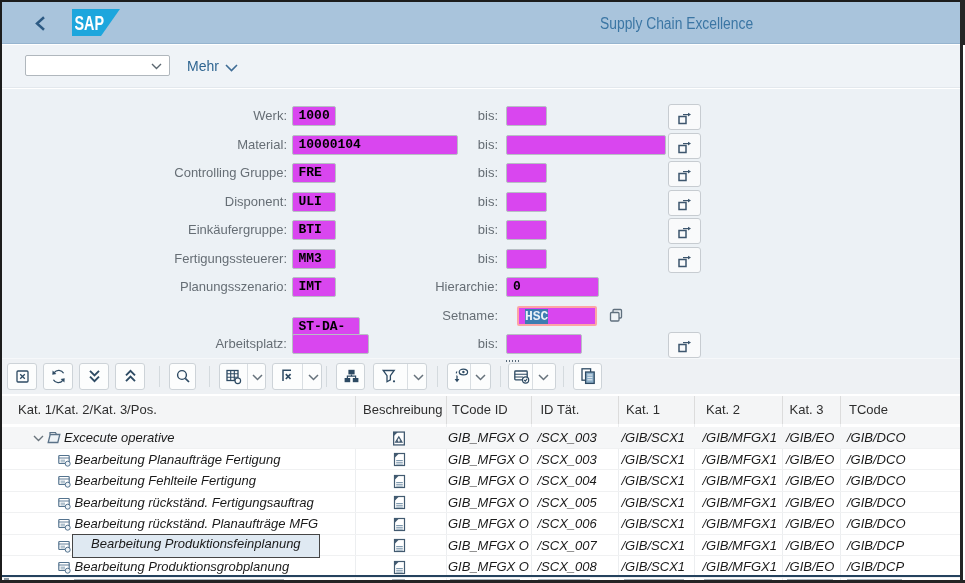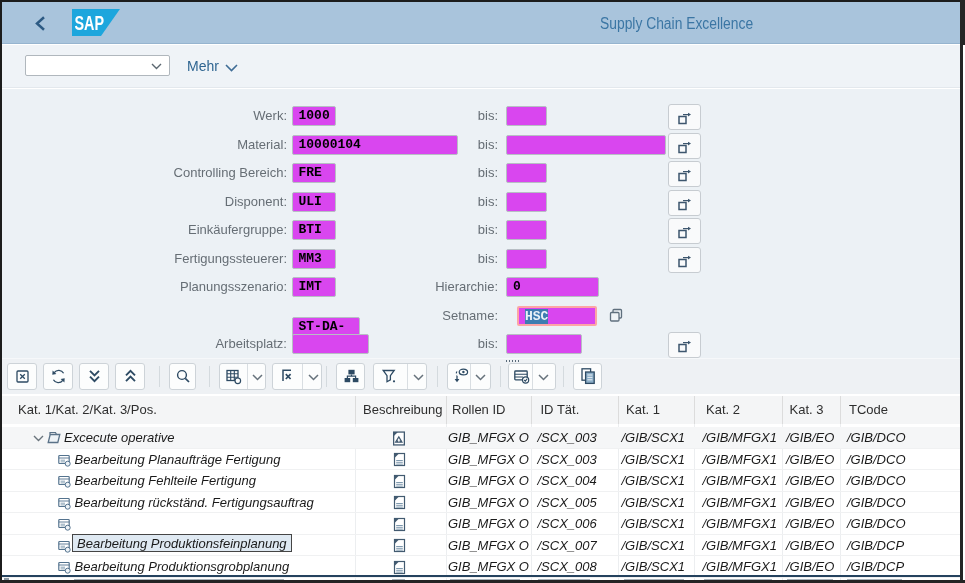--- a/index.html
+++ b/index.html
@@ -93,21 +93,21 @@
   <div class="flabel" style="left:298px;top:134.5px">bis:</div>
   <div class="finput" style="left:506px;top:134.5px;width:160px"></div>
   <div class="msbtn" style="left:667.5px;top:132.5px">
       <svg width="16" height="15" viewBox="0 0 16 15">
         <rect x="2" y="6.5" width="7" height="7" fill="none" stroke="#3d566e" stroke-width="1.5"></rect>
         <path d="M6 4.6 H11.4" fill="none" stroke="#3d566e" stroke-width="1.2"></path>
         <polygon points="11,2.7 14,4.6 11,6.5" fill="#3d566e"></polygon>
       </svg>
     </div>
 
-  <div class="flabel" style="left:87px;top:163px">Controlling Bereich:</div>
+  <div class="flabel" style="left:87px;top:163px">Controlling Gruppe:</div>
   <div class="finput" style="left:291.5px;top:163px;width:44px">FRE</div>
   <div class="flabel" style="left:298px;top:163px">bis:</div>
   <div class="finput" style="left:506px;top:163px;width:41px"></div>
   <div class="msbtn" style="left:667.5px;top:161px">
       <svg width="16" height="15" viewBox="0 0 16 15">
         <rect x="2" y="6.5" width="7" height="7" fill="none" stroke="#3d566e" stroke-width="1.5"></rect>
         <path d="M6 4.6 H11.4" fill="none" stroke="#3d566e" stroke-width="1.2"></path>
         <polygon points="11,2.7 14,4.6 11,6.5" fill="#3d566e"></polygon>
       </svg>
     </div>
@@ -264,21 +264,21 @@
     <div class="tsep" style="left:561px"></div>
     <div class="tbtn" style="left:570.6px;width:29.1px"><svg style="margin:3px 0 0 6px" width="17" height="19" viewBox="0 0 17 19">
           <rect x="2" y="1.8" width="8.6" height="11.4" fill="#fcfdfd" stroke="#2d4a63" stroke-width="1.3"></rect>
           <rect x="5.6" y="5" width="8.6" height="11.4" fill="#8cafc9" stroke="#2d4a63" stroke-width="1.3"></rect>
           <path d="M7.4 8 H12.4 M7.4 10.4 H12.4 M7.4 12.8 H12.4" stroke="#e8eef3" stroke-width="1"></path>
         </svg></div>
   </div>
   <div class="abs" id="thead">
     <div class="hcell" style="left:16px">Kat. 1/Kat. 2/Kat. 3/Pos.</div>
     <div class="hcell" style="left:361px">Beschreibung</div>
-    <div class="hcell" style="left:450px">Rollen ID</div>
+    <div class="hcell" style="left:450px">TCode ID</div>
     <div class="hcell" style="left:538.5px">ID Tät.</div>
     <div class="hcell" style="left:624px">Kat. 1</div>
     <div class="hcell" style="left:704px">Kat. 2</div>
     <div class="hcell" style="left:787.5px">Kat. 3</div>
     <div class="hcell" style="left:847px">TCode</div>
     <div class="hline" style="left:353px"></div>
     <div class="hline" style="left:444px"></div>
     <div class="hline" style="left:529px"></div>
     <div class="hline" style="left:616px"></div>
     <div class="hline" style="left:692px"></div>
@@ -376,40 +376,41 @@
       <div class="tcell" style="left:784px">/GIB/EO</div>
       <div class="tcell" style="left:845px">/GIB/DCO</div>
     </div>
     <div class="trow" style="top:89px">
       <svg style="position:absolute;left:55.5px;top:5px" width="13" height="13" viewBox="0 0 13 13">
           <rect x="0.8" y="1.5" width="10.4" height="8" rx="0.8" fill="#fff" stroke="#54738e" stroke-width="1.2"></rect>
           <path d="M0.8 4 H11.2" stroke="#54738e" stroke-width="0.9"></path>
           <path d="M2.6 6.2 H7 M2.6 7.9 H7" stroke="#7d98ad" stroke-width="0.9"></path>
           <circle cx="9.7" cy="9.7" r="2.5" fill="#eef3f7" stroke="#54738e" stroke-width="1"></circle>
         </svg>
+      <div class="tcell" style="left:72.5px">Bearbeitung rückständ. Planaufträge MFG</div>
       <svg style="position:absolute;left:391px;top:3.5px" width="13" height="15" viewBox="0 0 13 14">
           <rect x="1.5" y="1" width="10" height="12" fill="#fff" stroke="#425a70" stroke-width="1.2"></rect>
           <polygon points="1.5,1 6,1 1.5,5.5" fill="#425a70"></polygon>
           <path d="M3.2 8 H9.8 M3.2 9.8 H9.8 M3.2 11.6 H9.8" stroke="#7d98ad" stroke-width="1"></path>
         </svg>
       <div class="tcell" style="left:446px">GIB_MFGX O</div>
       <div class="tcell" style="left:535.5px">/SCX_006</div>
       <div class="tcell" style="left:619.5px">/GIB/SCX1</div>
       <div class="tcell" style="left:700.5px">/GIB/MFGX1</div>
       <div class="tcell" style="left:784px">/GIB/EO</div>
       <div class="tcell" style="left:845px">/GIB/DCO</div>
     </div>
     <div class="trow" style="top:110.5px">
       <svg style="position:absolute;left:55.5px;top:5px" width="13" height="13" viewBox="0 0 13 13">
           <rect x="0.8" y="1.5" width="10.4" height="8" rx="0.8" fill="#fff" stroke="#54738e" stroke-width="1.2"></rect>
           <path d="M0.8 4 H11.2" stroke="#54738e" stroke-width="0.9"></path>
           <path d="M2.6 6.2 H7 M2.6 7.9 H7" stroke="#7d98ad" stroke-width="0.9"></path>
           <circle cx="9.7" cy="9.7" r="2.5" fill="#eef3f7" stroke="#54738e" stroke-width="1"></circle>
         </svg>
-      <div class="tcell" style="left:70px;top:-0.5px;height:18px;line-height:17.5px;border:1px solid #454545;background:#dfe9f2;padding:0 4px">Bearbeitung Produktionsfeinplanung</div>
+      <div class="tcell" style="left:70px;top:-0.5px;height:24px;line-height:17.5px;border:1px solid #454545;background:#dfe9f2;padding:0 18px">Bearbeitung Produktionsfeinplanung</div>
       <svg style="position:absolute;left:391px;top:3.5px" width="13" height="15" viewBox="0 0 13 14">
           <rect x="1.5" y="1" width="10" height="12" fill="#fff" stroke="#425a70" stroke-width="1.2"></rect>
           <polygon points="1.5,1 6,1 1.5,5.5" fill="#425a70"></polygon>
           <path d="M3.2 8 H9.8 M3.2 9.8 H9.8 M3.2 11.6 H9.8" stroke="#7d98ad" stroke-width="1"></path>
         </svg>
       <div class="tcell" style="left:446px">GIB_MFGX O</div>
       <div class="tcell" style="left:535.5px">/SCX_007</div>
       <div class="tcell" style="left:619.5px">/GIB/SCX1</div>
       <div class="tcell" style="left:700.5px">/GIB/MFGX1</div>
       <div class="tcell" style="left:784px">/GIB/EO</div>

